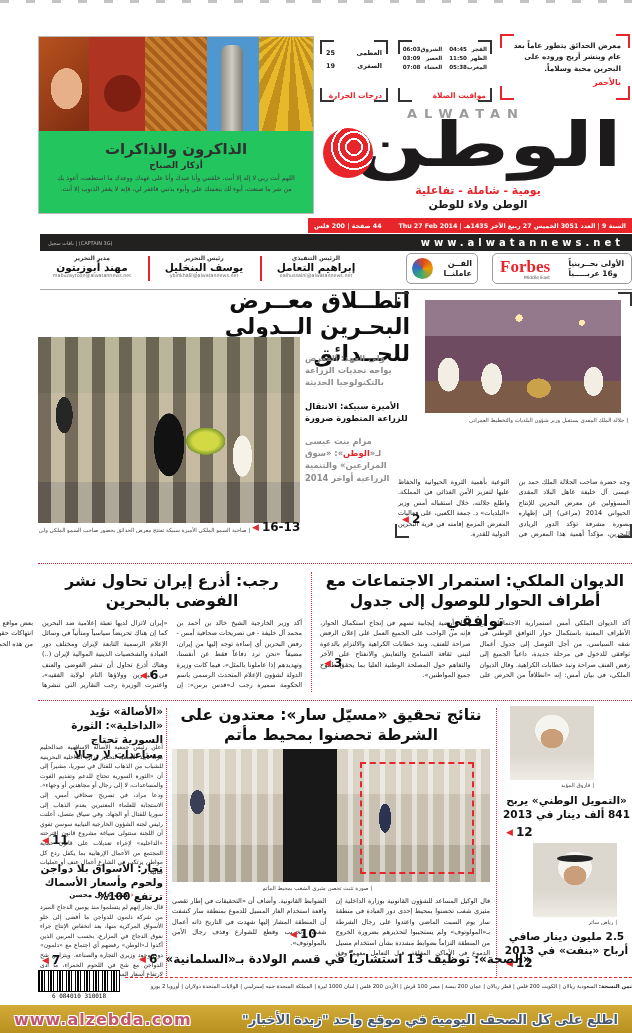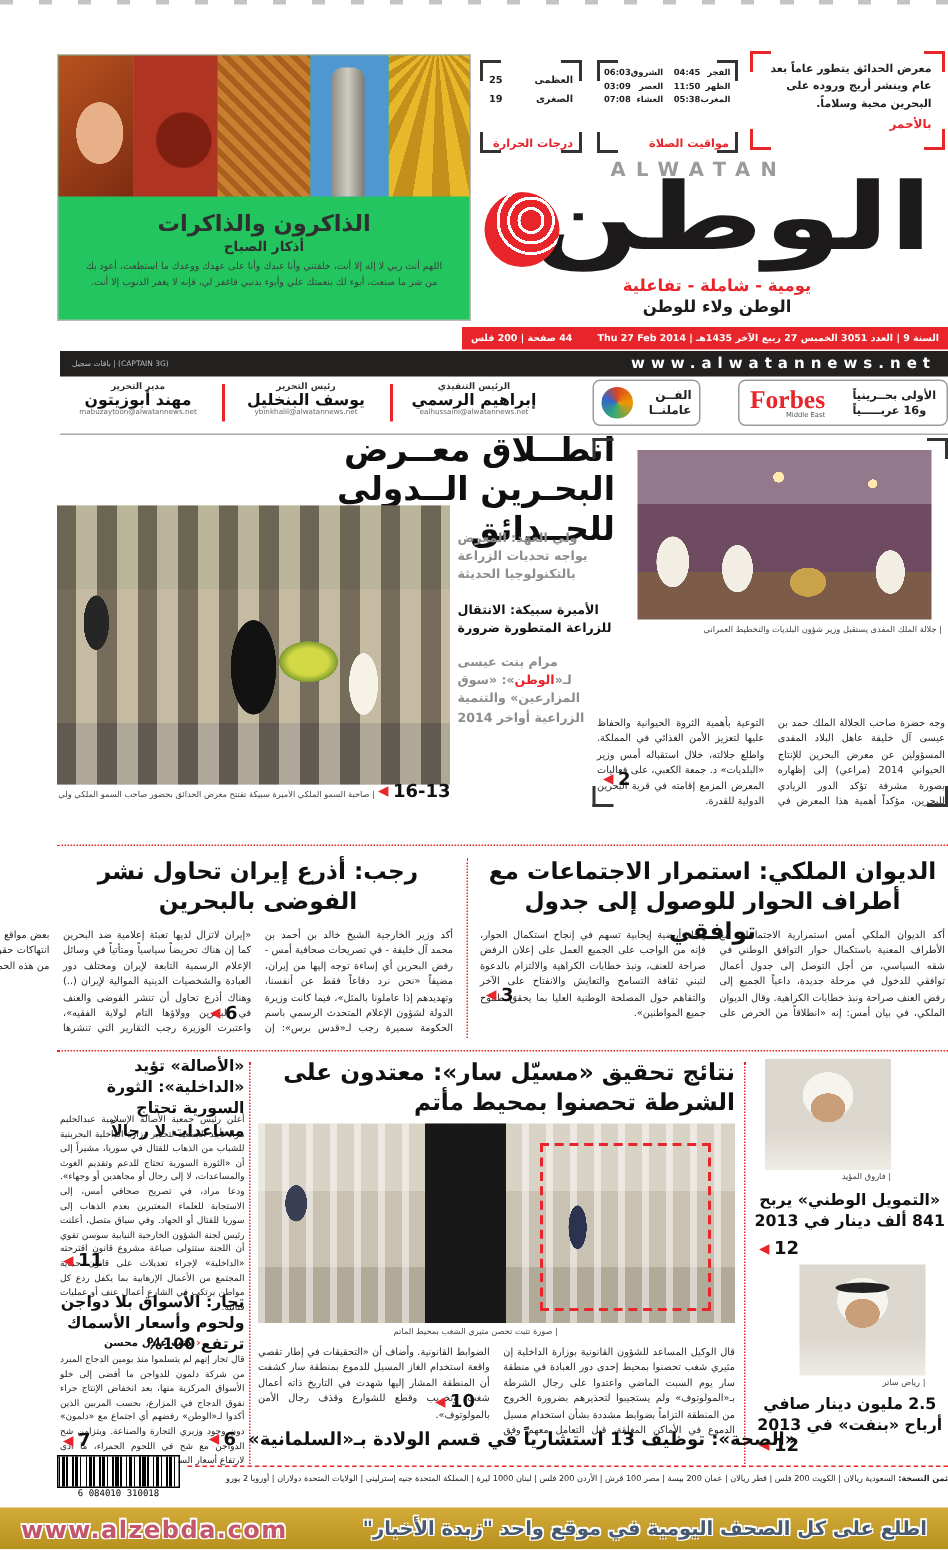--- a/index.html
+++ b/index.html
@@ -62,21 +62,21 @@
            align-items:center;justify-content:space-between;direction:ltr;padding:0 8px;box-sizing:border-box;}
   .sitebar .note{font-size:5px;color:#bdbdbd;}
   .sitebar .url{font-size:10px;font-weight:bold;letter-spacing:4px;}
   
   .staffrow{left:40px;top:253px;width:592px;height:33px;}
   .scol{position:absolute;top:1px;width:104px;text-align:center;}
   .scol .role{font-size:6px;color:#333;font-weight:bold;}
   .scol .nm{font-size:10.5px;font-weight:900;color:#111;line-height:1.15;}
   .scol .em{font-size:4.8px;color:#666;direction:ltr;}
   .sep{position:absolute;top:3px;width:2px;height:25px;background:#e8252b;}
-  .fanbox{position:absolute;left:355px;top:0;width:72px;height:31px;border:1px solid #9b9b9b;border-radius:5px;
+  .fanbox{position:absolute;left:366px;top:0;width:72px;height:31px;border:1px solid #9b9b9b;border-radius:5px;
           display:flex;align-items:center;justify-content:space-between;padding:0 5px;box-sizing:border-box;}
   .fantxt{font-size:8px;font-weight:900;color:#222;text-align:right;line-height:1.15;}
   .fanlogo{width:21px;height:21px;border-radius:50%;background:conic-gradient(#d42,#e90 25%,#3a7 55%,#36c 80%,#d42);}
   .forbesbox{position:absolute;left:452px;top:0;width:140px;height:31px;border:1px solid #9b9b9b;border-radius:5px;
              display:flex;align-items:center;justify-content:space-between;padding:0 7px;box-sizing:border-box;}
   .forbes-ar{font-size:7.5px;font-weight:900;color:#222;text-align:left;line-height:1.3;}
   .forbes-en{text-align:center;direction:ltr;}
   .forbes-en .f1{font-family:"Liberation Serif",serif;font-weight:bold;font-size:17px;color:#e8252b;line-height:1;}
   .forbes-en .f2{font-size:4.5px;color:#555;text-align:right;}
   .grayrule{left:40px;top:289px;width:592px;height:1px;background:#a9a9a9;}
@@ -117,21 +117,21 @@
   .diwan-body{left:320px;top:618px;width:310px;height:78px;}
   .diwan-pg{left:324px;top:656px;}
   .vdiv1{left:311px;top:572px;height:120px;}
   .rajab-hl{left:44px;top:571px;width:256px;font-size:15.5px;line-height:1.3;text-align:center;}
   .rajab-body{left:42px;top:618px;width:260px;height:78px;}
   .rajab-pg{left:140px;top:668px;}
   .div2{left:38px;top:700px;width:594px;}
   
   .vdiv2{left:496px;top:708px;height:268px;}
   .vdiv3{left:166px;top:708px;height:268px;}
-  .sar-hl{left:172px;top:705px;width:318px;font-size:15.5px;line-height:1.3;text-align:right;}
+  .sar-hl{left:172px;top:705px;width:318px;font-size:15.5px;line-height:1.3;text-align:center;}
   .sar-photo{left:172px;top:749px;width:318px;height:133px;
     background:
       linear-gradient(90deg,transparent 0 35%,#181818 35% 52%,transparent 52%),
       radial-gradient(ellipse 10px 24px at 67% 52%,#2c3350 0 60%,transparent 61%),
       radial-gradient(ellipse 12px 20px at 8% 40%,#3a3f55 0 60%,transparent 61%),
       repeating-linear-gradient(90deg,rgba(255,255,255,.5) 0 5px,transparent 5px 16px),
       linear-gradient(180deg,#d9d3c5 0 34%,#c9c1b1 34% 72%,#b2aa99 72%);}
   .sar-rect{position:absolute;right:5%;top:10%;width:36%;height:84%;border:2px dashed #e8252b;box-sizing:border-box;}
   .sar-cap{left:172px;top:885px;width:200px;}
   .sar-body{left:172px;top:896px;width:318px;height:80px;}
@@ -285,21 +285,21 @@
     </div>
     <div class="sep" style="left:108px;"></div>
     <div class="scol" style="left:112px;">
       <div class="role">رئيس التحرير</div>
       <div class="nm">يوسف البنخليل</div>
       <div class="em">ybinkhalil@alwatannews.net</div>
     </div>
     <div class="sep" style="left:220px;"></div>
     <div class="scol" style="left:224px;">
       <div class="role">الرئيس التنفيذي</div>
-      <div class="nm">إبراهيم الرسمي</div>
+      <div class="nm">إبراهيم التعامل</div>
       <div class="em">ealhussaini@alwatannews.net</div>
     </div>
     <div class="fanbox">
       <div class="fantxt"><span>الفــن</span><br><span>عاملنــا</span></div>
       <div class="fanlogo"></div>
     </div>
     <div class="forbesbox">
       <div class="forbes-ar"><span>الأولى بحــرينياً</span><br><span>و16 عربـــــياً</span></div>
       <div class="forbes-en">
         <div class="f1">Forbes</div>

